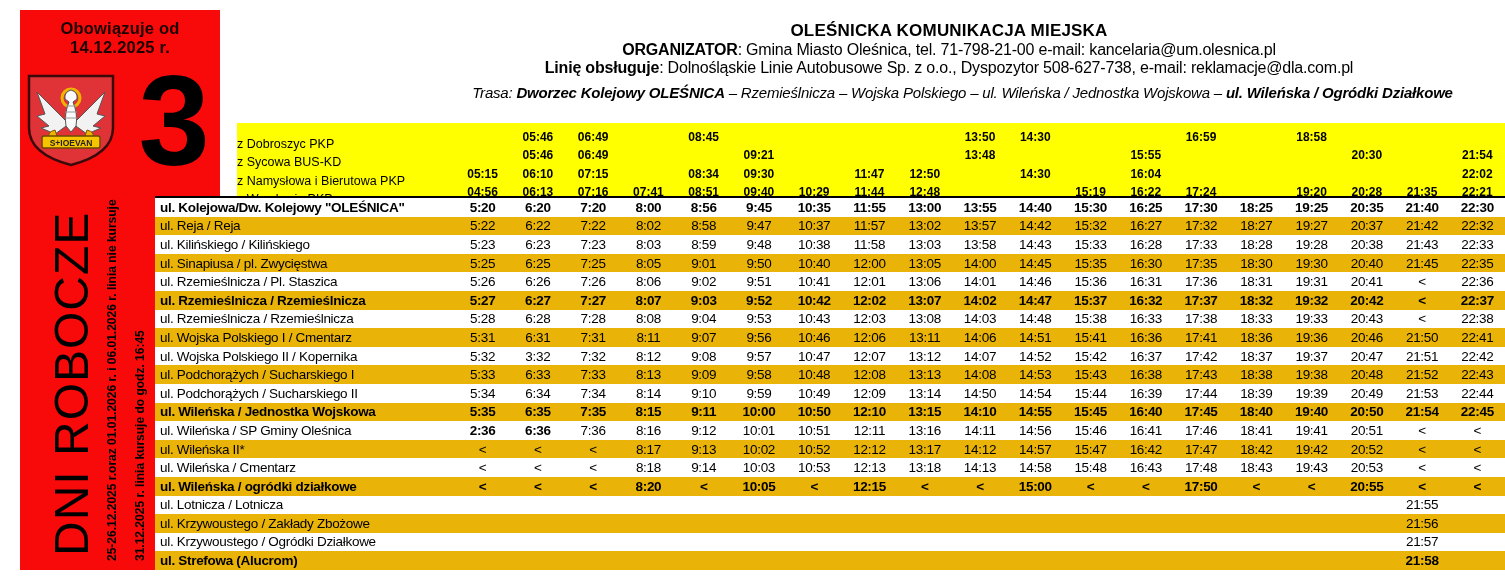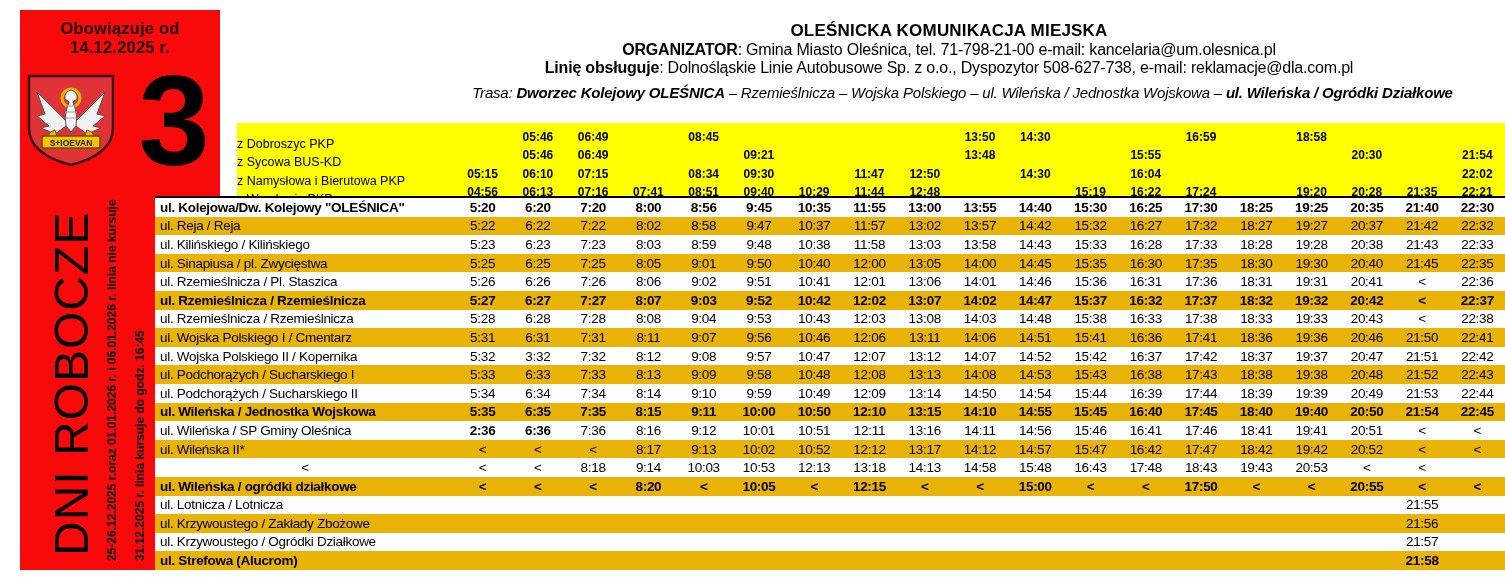--- a/index.html
+++ b/index.html
@@ -472,20 +472,21 @@
       <div class="t-cell">15:47</div>
       <div class="t-cell">16:42</div>
       <div class="t-cell">17:47</div>
       <div class="t-cell">18:42</div>
       <div class="t-cell">19:42</div>
       <div class="t-cell">20:52</div>
       <div class="t-cell">&lt;</div>
       <div class="t-cell">&lt;</div>
     </div>
     <div class="t-row white">
+      <div class="stop-name">ul. Wileńska / Cmentarz</div>
       <div class="t-cell">&lt;</div>
       <div class="t-cell">&lt;</div>
       <div class="t-cell">&lt;</div>
       <div class="t-cell">8:18</div>
       <div class="t-cell">9:14</div>
       <div class="t-cell">10:03</div>
       <div class="t-cell">10:53</div>
       <div class="t-cell">12:13</div>
       <div class="t-cell">13:18</div>
       <div class="t-cell">14:13</div>

